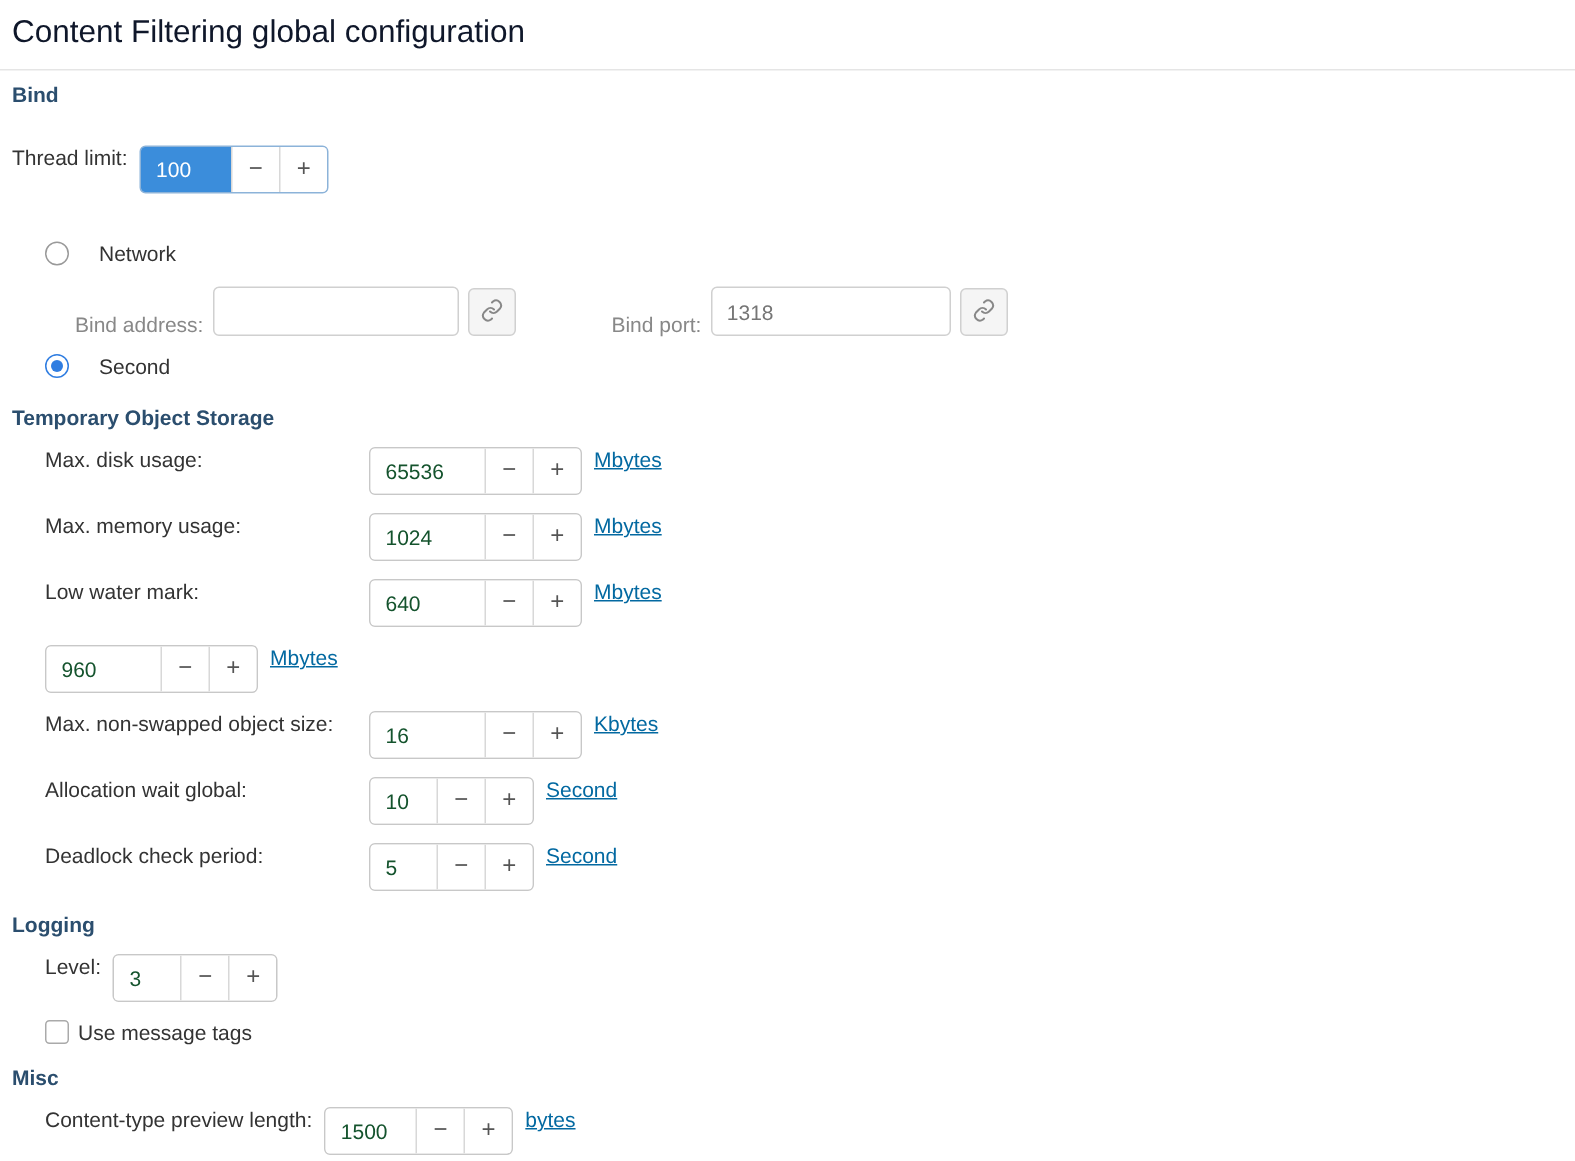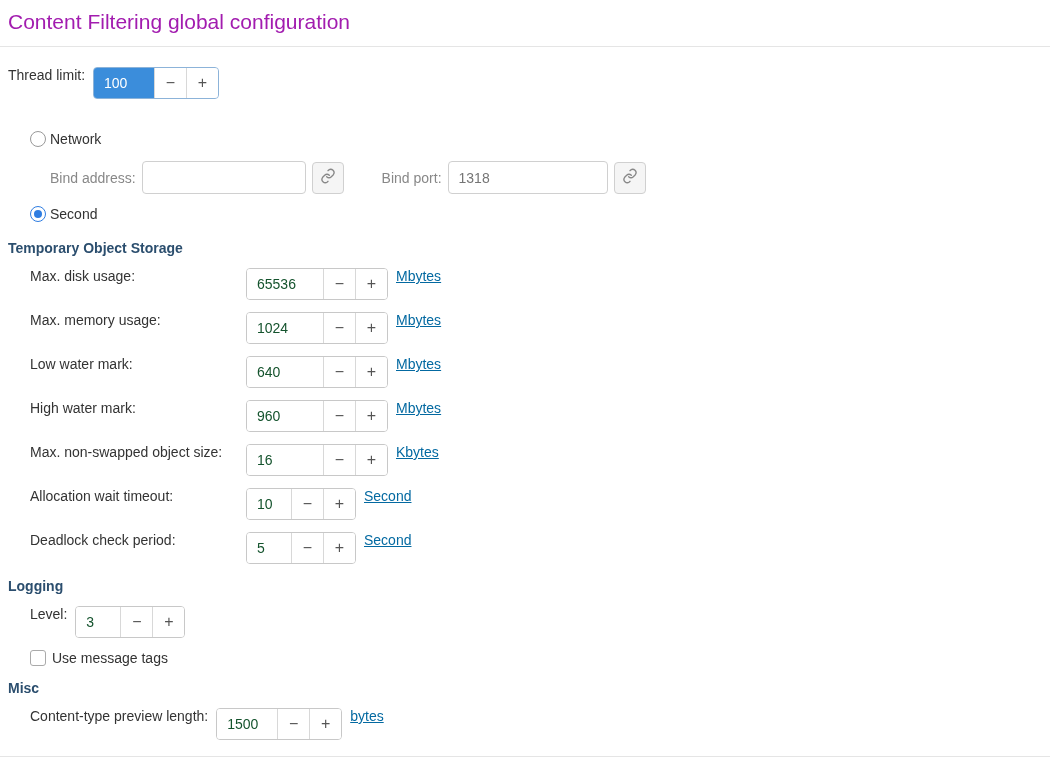--- a/index.html
+++ b/index.html
@@ -7,21 +7,21 @@
     margin: 0;
     padding: 0;
     font-family: "Segoe UI", "Helvetica Neue", Arial, sans-serif;
     font-size: 14px;
     color: #333;
     background: #fff;
     width: 1050px;
   }
   .page-title {
     font-size: 21px;
-    color: #a21caf;
+    color: #0f172a;
     padding: 10px 8px 12px 8px;
     border-bottom: 1px solid #e5e5e5;
     font-weight: 400;
   }
   .section-heading {
     font-weight: 700;
     color: #2b4e6e;
     font-size: 14px;
     padding: 8px 8px 6px 8px;
   }
@@ -72,21 +72,21 @@
     justify-content:center;
     border-left: 1px solid #d8d8d8;
     cursor: pointer;
     font-size: 16px;
     color: #555;
     background: #fff;
     user-select:none;
   }
   .unit { font-size: 14px; color:#0369a1;text-decoration:underline; }
   .radio-wrap {
-    display:flex; align-items:center; gap:4px;
+    display:flex; align-items:center; gap:20px;
     padding: 4px 0;
   }
   .radio {
     width:16px; height:16px; border-radius:50%;
     border:1px solid #999; display:inline-flex;
     align-items:center; justify-content:center;
     background:#fff;
     cursor:pointer;
   }
   .radio.checked { border-color:#2f7de1; }
@@ -113,30 +113,31 @@
   }
   .tos-label { width: 208px; }
   .narrow input { width:44px; }
   .med input { width:60px; }
   .wide input { width:76px; }
   .bind-sub {
     display:flex; align-items:center; gap:10px;
     padding: 4px 0 4px 50px;
   }
   .bind-sub .field-label { color:#888; }
-  .bind-sub .inline-group { display:flex; align-items:center; gap:6px; }
-  .bind-port-group { margin-left: 28px; }
+  .bind-sub .inline-group { display:flex; align-items:flex-end; gap:6px; }
+  .bind-port-group { margin-left: 54px; }
 </style>
 </head>
 <body>
 
 <div class="page-title">Content Filtering global configuration</div>
 
 <div class="content">
 
+  <div class="section-heading">Bind</div>
 
   <div class="row" style="padding-top:20px;">
     <span class="field-label">Thread limit:</span>
     <div class="stepper selected med">
       <input type="text" style="background: rgb(59, 141, 219); color: rgb(255, 255, 255);" value="100">
       <div class="btn">−</div>
       <div class="btn">+</div>
     </div>
   </div>
 
@@ -207,41 +208,40 @@
     <span class="field-label tos-label">Low water mark:</span>
     <div class="stepper wide">
       <input type="text" value="640" style="">
       <div class="btn">−</div>
       <div class="btn">+</div>
     </div>
     <span class="unit">Mbytes</span>
   </div>
 
   <div class="row indent-1">
-    <span class="field-label tos-label">High water mark:</span>
     <div class="stepper wide">
       <input type="text" value="960" style="">
       <div class="btn">−</div>
       <div class="btn">+</div>
     </div>
     <span class="unit">Mbytes</span>
   </div>
 
   <div class="row indent-1">
     <span class="field-label tos-label">Max. non-swapped object size:</span>
     <div class="stepper wide">
       <input type="text" value="16" style="">
       <div class="btn">−</div>
       <div class="btn">+</div>
     </div>
     <span class="unit">Kbytes</span>
   </div>
 
   <div class="row indent-1">
-    <span class="field-label tos-label">Allocation wait timeout:</span>
+    <span class="field-label tos-label">Allocation wait global:</span>
     <div class="stepper narrow">
       <input type="text" value="10" style="">
       <div class="btn">−</div>
       <div class="btn">+</div>
     </div>
     <span class="unit">Second</span>
   </div>
 
   <div class="row indent-1">
     <span class="field-label tos-label">Deadlock check period:</span>

